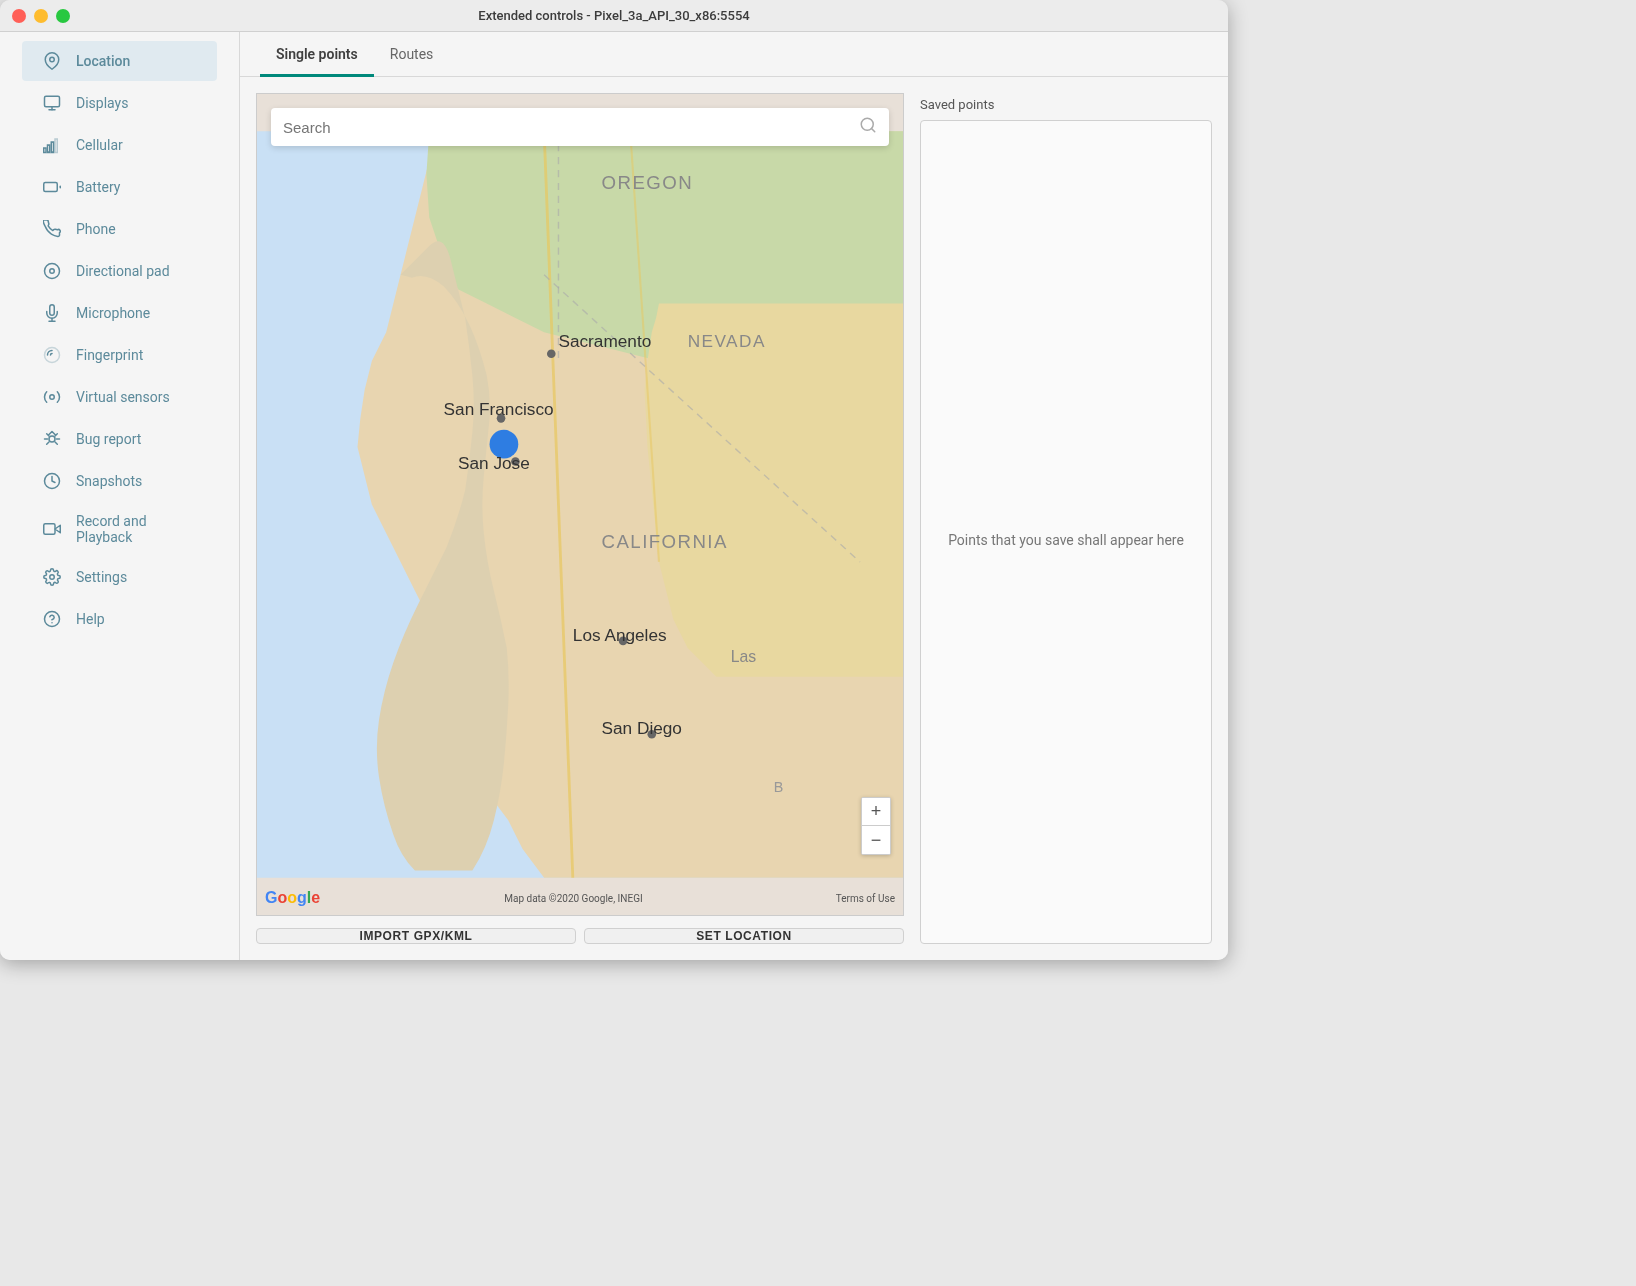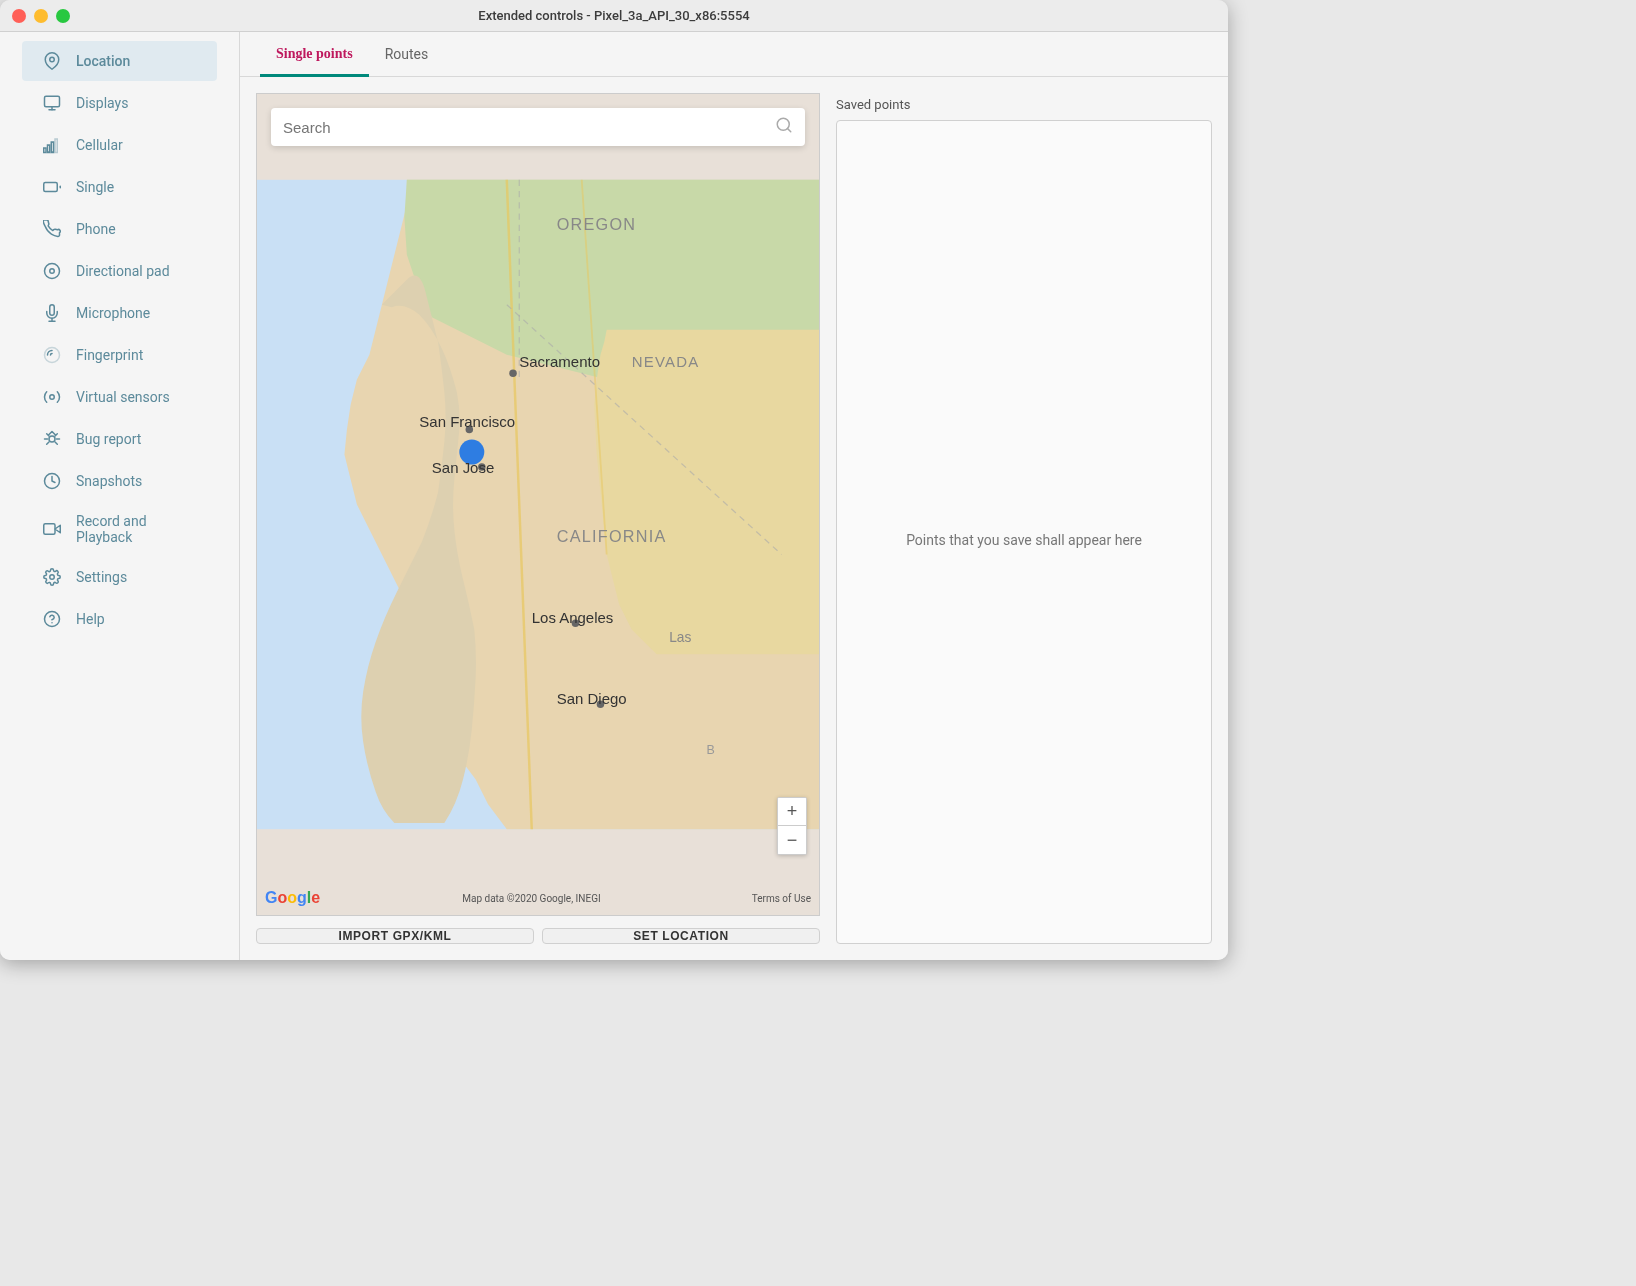--- a/index.html
+++ b/index.html
@@ -117,24 +117,23 @@
     }
     .tab {
       padding: 14px 16px 12px;
       font-size: 14px;
       color: #666;
       cursor: pointer;
       border-bottom: 3px solid transparent;
       margin-bottom: -1px;
     }
     .tab.active {
-      color: #be185d;
+      color: #404040;
       font-weight: 600;
       border-bottom-color: #00897b;
-      font-family: Liberation Serif, serif;
     }
 
     
     .content-body {
       display: flex;
       flex: 1;
       overflow: hidden;
       padding: 16px;
       gap: 16px;
     }
@@ -255,21 +254,21 @@
       cursor: pointer;
       color: #333;
       text-transform: uppercase;
     }
     .map-btn.set-location {
       background: #f0f0f0;
     }
 
     
     .saved-points-section {
-      width: 376px;
+      width: 292px;
       display: flex;
       flex-direction: column;
       gap: 4px;
       flex-shrink: 0;
     }
     .saved-points-label {
       font-size: 13px;
       color: #555;
       padding: 4px 0;
     }
@@ -334,21 +333,21 @@
         </span>
       <span class="sidebar-item-label">Cellular</span>
     </div>
       <div class="sidebar-item">
       <span class="sidebar-item-icon">
           <svg width="18" height="18" viewBox="0 0 24 24" fill="none" stroke="#5c8a9b" stroke-width="2" stroke-linecap="round" stroke-linejoin="round">
             <rect x="1" y="6" width="18" height="12" rx="2" ry="2"></rect>
             <line x1="23" y1="13" x2="23" y2="11"></line>
           </svg>
         </span>
-      <span class="sidebar-item-label">Single</span>
+      <span class="sidebar-item-label">Battery</span>
     </div>
       <div class="sidebar-item">
       <span class="sidebar-item-icon">
           <svg width="18" height="18" viewBox="0 0 24 24" fill="none" stroke="#5c8a9b" stroke-width="2" stroke-linecap="round" stroke-linejoin="round">
             <path d="M22 16.92v3a2 2 0 01-2.18 2 19.79 19.79 0 01-8.63-3.07A19.5 19.5 0 013.07 8.81a19.79 19.79 0 01-3.07-8.68A2 2 0 012 0h3a2 2 0 012 1.72c.127.96.361 1.903.7 2.81a2 2 0 01-.45 2.11L6.91 7.91a16 16 0 006.18 6.18l1.27-1.27a2 2 0 012.11-.45c.907.339 1.85.573 2.81.7A2 2 0 0122 16.92z"></path>
           </svg>
         </span>
       <span class="sidebar-item-label">Phone</span>
     </div>
       <div class="sidebar-item">

